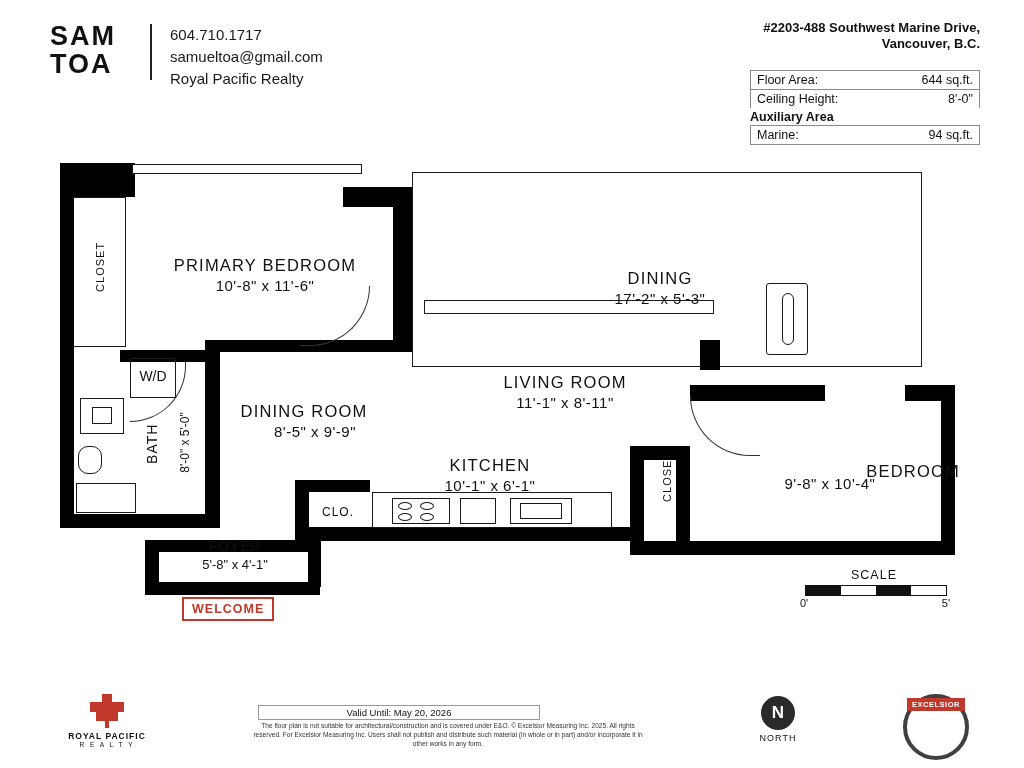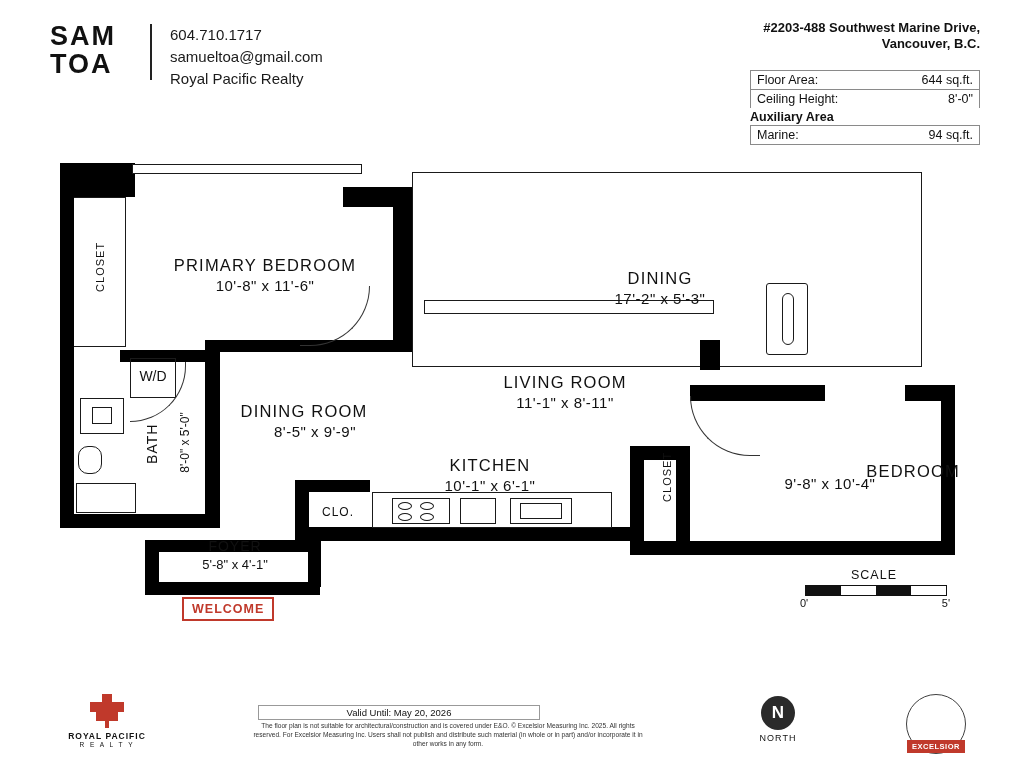--- a/index.html
+++ b/index.html
@@ -61,22 +61,22 @@
   .rpr .t2{font-size:6.5px;letter-spacing:2px;}
 
   .north{position:absolute;left:748px;top:696px;width:60px;text-align:center;}
   .north .circ{width:34px;height:34px;border-radius:50%;background:#2a2a2a;margin:0 auto;
                position:relative;}
   .north .circ b{color:#fff;font-size:17px;position:absolute;left:0;right:0;top:7px;
                  text-align:center;}
   .north .cap{font-size:9px;font-weight:normal;letter-spacing:1px;margin-top:3px;}
 
   .excelsior{position:absolute;left:888px;top:694px;width:96px;text-align:center;}
-  .ex-circ{width:58px;height:58px;border-radius:50%;border:1px solid #404040;margin:0 auto;
-           position:relative;display:flex;align-items:flex-end;justify-content:center;}
+  .ex-circ{width:58px;height:58px;border-radius:50%;border:4px solid #404040;margin:0 auto;
+           position:relative;display:flex;align-items:flex-start;justify-content:center;}
   .ex-circ .bar{background:#c0392b;color:#fff;font-size:7.5px;font-weight:bold;
                 letter-spacing:.5px;padding:2px 3px;width:100%;text-align:center;}
 </style>
 </head>
 <body>
 
 <div class="page">
 
   <div class="brand">
     <div class="line">SAM</div>

